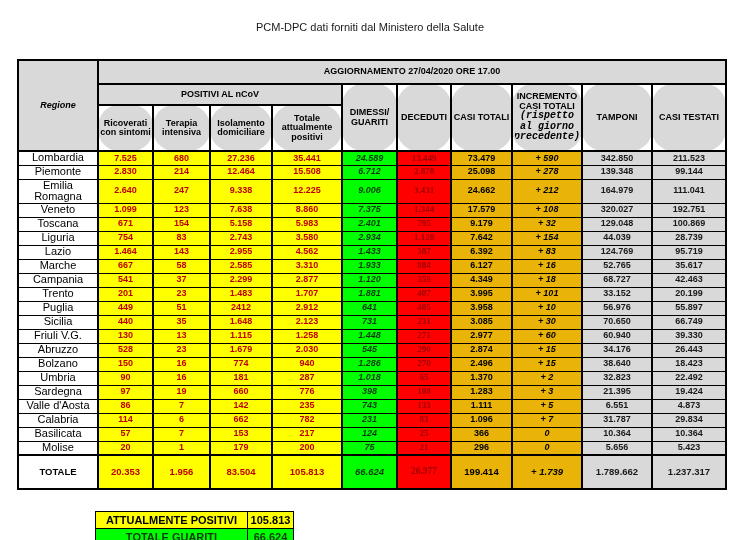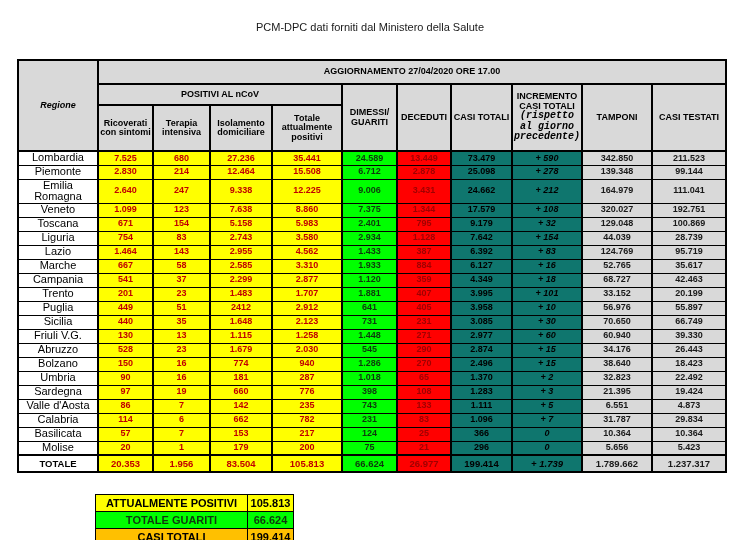--- a/index.html
+++ b/index.html
@@ -32,34 +32,34 @@
     line-height:1.05;
   }
   table.main thead th{
     background:#d9d9d9;
     font-weight:bold;
     font-size:9px;
     border-bottom-width:2px;
   }
   th.h-update{font-size:11px;height:22px;}
   th.h-group{height:19px;}
-  th.h-sub{height:44px;font-weight:bold;}
+  th.h-sub{height:44px;font-weight:bold;border-radius:21px;}
   th.h-regione{font-size:9.5px;font-style:italic;}
   th.c-orange-h{background:#ffc000;}
   .h-inc-sub{display:block;font-weight:bold;font-style:italic;font-size:10px;font-family:Liberation Mono, monospace;}
   tbody tr{height:14px;}
   tbody td{font-size:9px;font-weight:bold;}
   td.c-region{background:#ffffff;font-weight:normal;font-size:11px;}
   td.c-yellow{background:#ffff00;color:#c00000;}
-  td.c-green{background:#00ff00;color:#0d3a0d;}
-  td.c-red{background:#ff0000;color:#a00000;}
-  td.c-orange{background:#0f766e;color:#000;}
+  td.c-green{background:#00ff00;color:#0d3a0d;font-style:italic;}
+  td.c-red{background:#ff0000;color:#a00000;font-family:Liberation Serif, serif;}
+  td.c-orange{background:#eab308;color:#000;}
   td.c-gray{background:#d9d9d9;color:#1a1a1a;}
   td.c-italic{font-style:italic;}
-  tr.total-row{height:17px;margin-top:34px;}
+  tr.total-row{height:34px;margin-top:34px;}
   tr.total-row td{border-top-width:2px;border-bottom-width:2px;font-size:9.5px;}
   tr.total-row td.c-region{font-weight:bold;}
   table.legend{
     border-collapse:collapse;
     table-layout:fixed;
     margin:21px 0 0 95px;
     border:1px solid #000;
   }
   table.legend td{
     border:1px solid #000;

